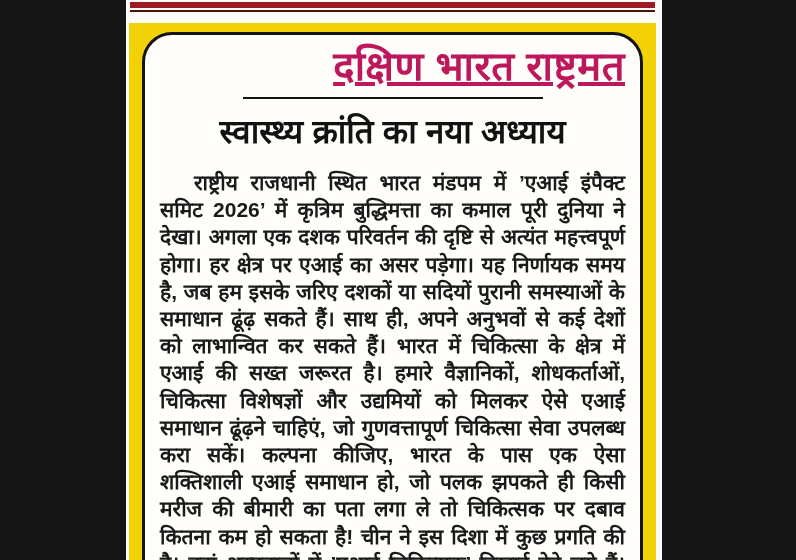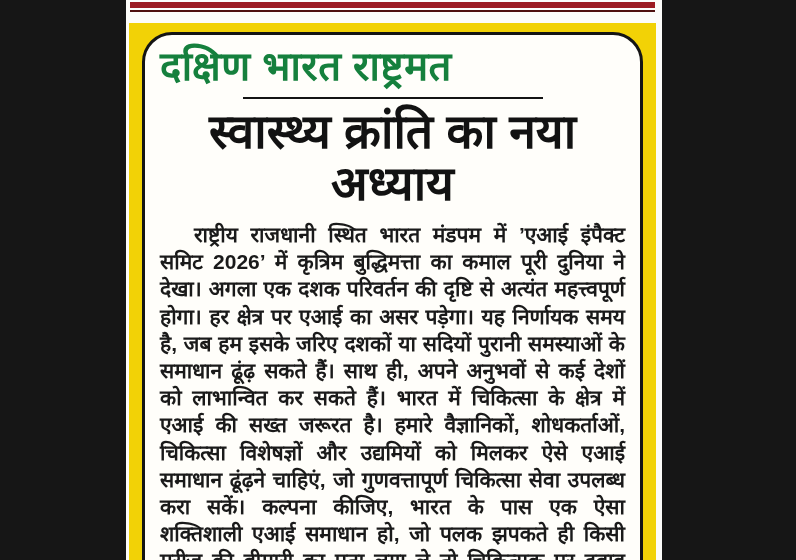--- a/index.html
+++ b/index.html
@@ -41,37 +41,38 @@
     height: 620px; 
     box-sizing: border-box;
     background: #fffefa;
     border: 3px solid #141414;
     border-radius: 30px;
     padding: 0 15px;
     overflow: hidden;
   }
   .masthead {
     margin-top: 6px;
-    text-align: left;
-    color: #15803d;
+    text-align: right;
+    color: #be185d;
     font-size: 40px;
     line-height: 50px;
     font-weight: bold;
     letter-spacing: 0.5px;
+    text-decoration: underline;
   }
   .masthead-rule {
     width: 300px; height: 2px;
     background: #141414;
     margin: 6px auto 0;
   }
   .headline {
     margin-top: 7px;
     text-align: center;
     color: #121212;
-    font-size: 48px;
+    font-size: 33px;
     line-height: 52px;
     font-weight: bold;
   }
   .body-text {
     margin-top: 11px;
     color: #1a1a1a;
     font-size: 21px;
     line-height: 27.2px;
     font-weight: 600;
     text-align: justify;

